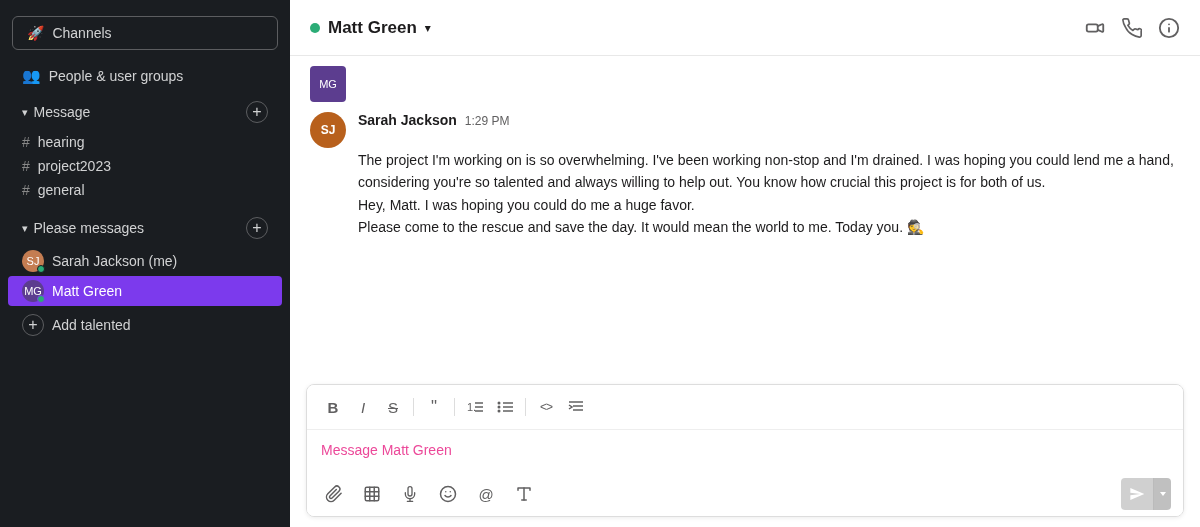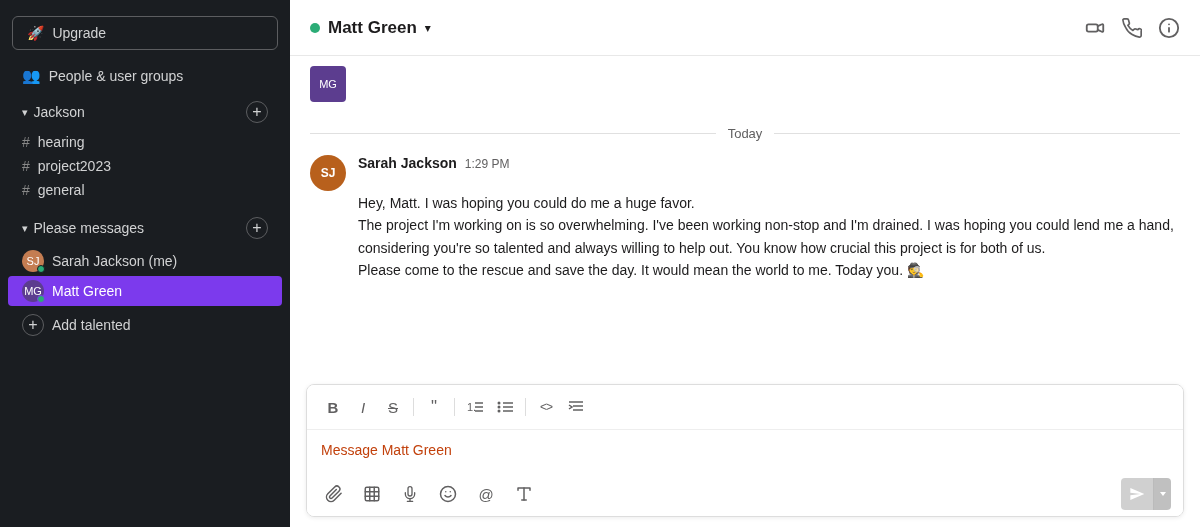--- a/index.html
+++ b/index.html
@@ -291,32 +291,32 @@
     ::-webkit-scrollbar { width: 6px; }
     ::-webkit-scrollbar-thumb { background: #ccc; border-radius: 3px; }
   </style>
 </head>
 <body>
 
 <div id="sidebar">
 
   <button class="upgrade-btn">
     <span>🚀</span>
-    <span>Upgrade</span>
+    <span>Channels</span>
   </button>
 
   <div class="sidebar-item">
     <span style="font-size:15px;">👥</span>
     <span>People &amp; user groups</span>
   </div>
 
   <div class="section-header">
     <div class="section-header-left">
       <span style="font-size:11px;">▾</span>
-      <span>Jackson</span>
+      <span>Message</span>
     </div>
     <div class="icon-circle" style="font-size:16px; cursor:pointer;">+</div>
   </div>
 
   <div class="channel-item">
     <span style="color:#888;">#</span>
     <span>hearing</span>
   </div>
   <div class="channel-item">
     <span style="color:#888;">#</span>
@@ -393,36 +393,33 @@
   </div>
 
   <div class="chat-body">
 
     <div class="prev-message-area">
       <div class="msg-avatar" style="background:#5c3d8f;">
         <span style="color:#fff; font-size:11px;">MG</span>
       </div>
     </div>
 
-    <div class="divider-today">
-      <span>Today</span>
-    </div>
 
     <div class="message-block">
       <div class="msg-avatar-round" style="background: #b8601c;">
         <span style="color:#fff; font-size:12px; font-weight:600;">SJ</span>
       </div>
       <div class="msg-content">
         <div class="msg-header-row">
           <span class="msg-sender">Sarah Jackson</span>
           <span class="msg-time">1:29 PM</span>
         </div>
         <div class="msg-body">
+          <p>The project I'm working on is so overwhelming. I've been working non-stop and I'm drained. I was hoping you could lend me a hand, considering you're so talented and always willing to help out. You know how crucial this project is for both of us.</p>
           <p>Hey, Matt. I was hoping you could do me a huge favor.</p>
-          <p>The project I'm working on is so overwhelming. I've been working non-stop and I'm drained. I was hoping you could lend me a hand, considering you're so talented and always willing to help out. You know how crucial this project is for both of us.</p>
           <p>Please come to the rescue and save the day. It would mean the world to me. Today you. 🕵️</p>
         </div>
       </div>
     </div>
 
   </div>
 
   <div class="editor-container">
     <div class="editor-toolbar">
       <button class="toolbar-btn" style="font-weight:bold; font-size:15px;">B</button>
@@ -454,21 +451,21 @@
       <button class="toolbar-btn">
         <svg width="16" height="16" viewBox="0 0 16 16" fill="none" stroke="#616061" stroke-width="1.5">
             <line x1="1" y1="3" x2="15" y2="3"></line>
             <line x1="5" y1="7" x2="15" y2="7"></line>
             <line x1="5" y1="11" x2="15" y2="11"></line>
             <polyline points="1,6 4,8 1,10"></polyline>
           </svg>
       </button>
     </div>
     <div class="editor-input" contenteditable="true" style="">
-      <span style="color:#c2410c;">Message Matt Green</span>
+      <span style="color:#ec4899;">Message Matt Green</span>
     </div>
     <div class="editor-bottom">
       <div class="editor-bottom-left">
         <button class="editor-bottom-icon">
           <svg width="18" height="18" viewBox="0 0 24 24" fill="none" stroke="#616061" stroke-width="2" stroke-linecap="round" stroke-linejoin="round">
               <path d="M21.44 11.05l-9.19 9.19a6 6 0 01-8.49-8.49l9.19-9.19a4 4 0 015.66 5.66l-9.2 9.19a2 2 0 01-2.83-2.83l8.49-8.48"></path>
             </svg>
         </button>
         <button class="editor-bottom-icon">
           <svg width="18" height="18" viewBox="0 0 24 24" fill="none" stroke="#616061" stroke-width="2" stroke-linecap="round" stroke-linejoin="round">

